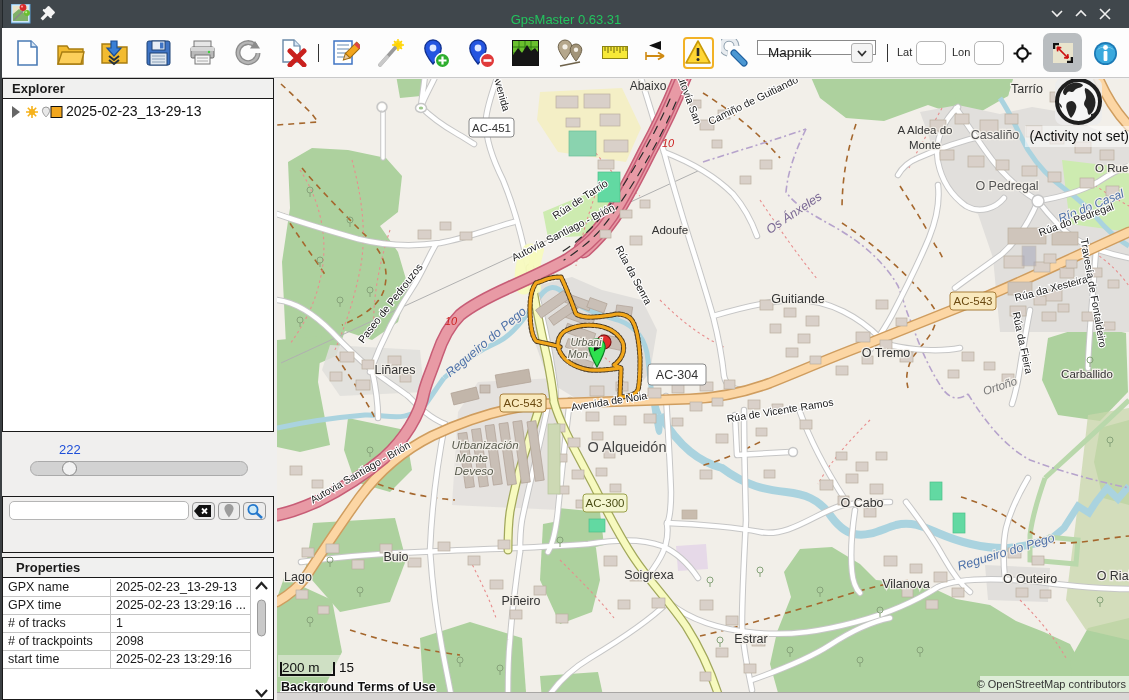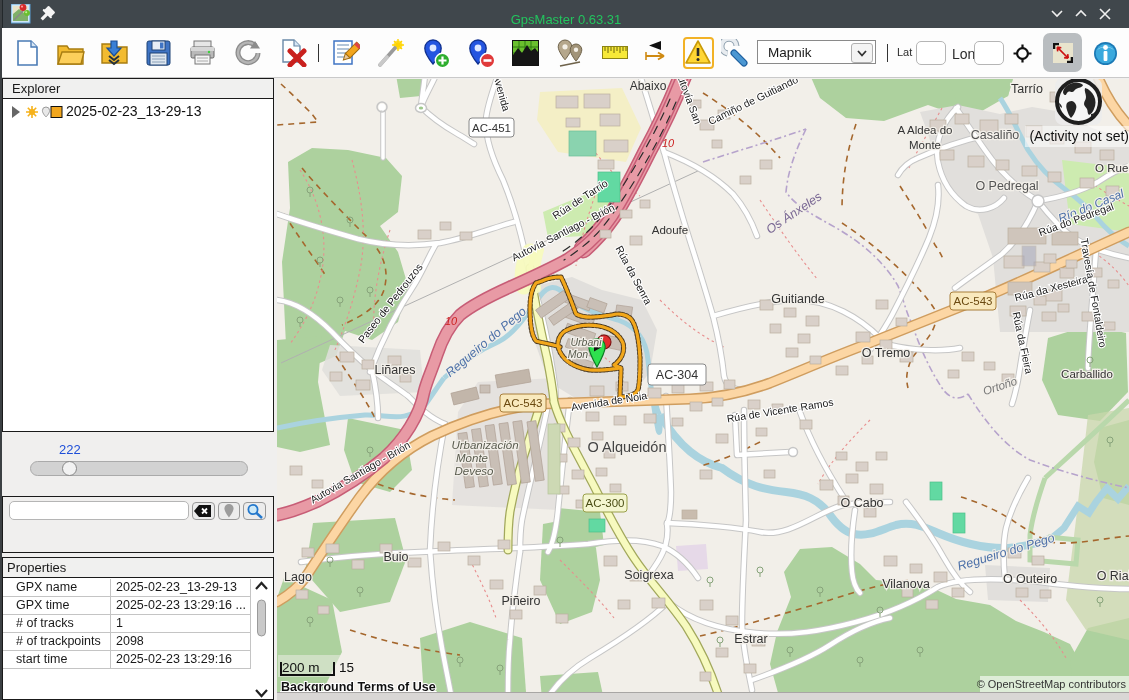--- a/index.html
+++ b/index.html
@@ -3,21 +3,21 @@
 <meta charset="utf-8">
 <style>
 *{margin:0;padding:0;box-sizing:border-box}
 html,body{width:1129px;height:700px;overflow:hidden;font-family:"Liberation Sans",sans-serif;background:#f0efee}
 #app{position:relative;width:1129px;height:700px}
 #titlebar{position:absolute;left:0;top:0;width:1129px;height:28px;background:#40474c;border-left:3px solid #23282b}
 #title{position:absolute;left:0;top:6px;width:100%;text-align:center;line-height:28px;color:#22c55e;font-size:13px}
 #toolbar{position:absolute;left:0;top:28px;width:1129px;height:50px;background:#fdfdfd;border-bottom:1px solid #c9c9c9}
 .ti{position:absolute;top:11px}
 .panel{position:absolute;background:#fff;border:1px solid #1a1a1a}
-.phead{background:#f0f0ef;border-bottom:1px solid #1a1a1a;font-weight:normal;font-size:13px;color:#1a1a1a;padding:2px 0 2px 9px}
+.phead{background:#f0f0ef;border-bottom:1px solid #1a1a1a;font-weight:bold;font-size:13px;color:#1a1a1a;padding:2px 0 2px 9px}
 #mapwrap{position:absolute;left:277px;top:79px;width:852px;height:613px;overflow:hidden}
 #hscroll{position:absolute;left:277px;top:692px;width:852px;height:8px;background:#d9d7d5;border-top:1px solid #a8a6a4}
 </style>
 </head>
 <body>
 <div id="app">
   <div style="position:absolute;left:0;top:0;width:2px;height:700px;background:#3c4043;z-index:50"></div>
   <div id="titlebar">
     <div id="title">GpsMaster 0.63.31</div>
     <svg style="position:absolute;left:8px;top:4px" width="20" height="20" viewBox="0 0 20 20">
@@ -140,32 +140,32 @@
         <path d="M13 9 L13 17" stroke="#2b2b2b" stroke-width="2.6"></path>
         <circle cx="13" cy="20.5" r="1.5" fill="#2b2b2b"></circle>
       </svg>
     </div>
     <svg class="ti" style="left:721px" width="28" height="28" viewBox="0 0 28 28">
       <path d="M13 14 L23 24" stroke="#1d5f9e" stroke-width="7" stroke-linecap="round"></path>
       <path d="M13 14 L23 24" stroke="#4b97d2" stroke-width="4.6" stroke-linecap="round"></path>
       <path d="M6.5 14.5 A 7.5 7.5 0 1 1 15.5 7" fill="none" stroke="#8fa0ae" stroke-width="6"></path>
       <path d="M6.5 14.5 A 7.5 7.5 0 1 1 15.5 7" fill="none" stroke="#e8ecf0" stroke-width="4"></path>
     </svg>
-    <div style="position:absolute;left:757px;top:12px;width:119px;height:24px;background:#fff;border:1px solid #8a8a8a;border-radius:0">
+    <div style="position:absolute;left:757px;top:12px;width:119px;height:15px;background:#fff;border:1px solid #8a8a8a;border-radius:0">
       <div style="position:absolute;left:10px;top:4px;font-size:13.5px;color:#1a1a1a">Mapnik</div>
       <div style="position:absolute;right:2px;top:2px;width:22px;height:20px;background:#f4f4f4;border:1px solid #b0b0b0;border-radius:3px">
         <svg width="20" height="18" viewBox="0 0 20 18">
             <path d="M6 7 L10 11.5 L14 7" fill="none" stroke="#333" stroke-width="1.8"></path>
           </svg>
       </div>
     </div>
     <div style="position:absolute;left:887px;top:16px;width:1px;height:18px;background:#333"></div>
     <div style="position:absolute;left:897px;top:18px;font-size:11px;color:#2b2b2b">Lat</div>
     <div style="position:absolute;left:916px;top:13px;width:30px;height:24px;background:#fff;border:1px solid #b5b5b5;border-radius:5px"></div>
-    <div style="position:absolute;left:952px;top:18px;font-size:14px;color:#2b2b2b">Lon</div>
+    <div style="position:absolute;left:952px;top:18px;font-size:11px;color:#2b2b2b">Lon</div>
     <div style="position:absolute;left:974px;top:13px;width:30px;height:24px;background:#fff;border:1px solid #b5b5b5;border-radius:5px"></div>
     <svg class="ti" style="left:1013px;top:16px" width="19" height="19" viewBox="0 0 19 19">
       <circle cx="9.5" cy="9.5" r="5.4" fill="none" stroke="#111" stroke-width="2.2"></circle>
       <path d="M9.5 0.5 V5 M9.5 14 V18.5 M0.5 9.5 H5 M14 9.5 H18.5" stroke="#111" stroke-width="2.2"></path>
     </svg>
     <div style="position:absolute;left:1043px;top:5px;width:39px;height:39px;background:#b9bdc0;border-radius:7px">
       <div style="position:absolute;left:10px;top:10px;width:20px;height:20px;background:#e9e4cd"></div>
       <svg style="position:absolute;left:10px;top:10px" width="20" height="20" viewBox="0 0 20 20">
         <path d="M1 6 V1 H6 M14 19 H19 V14" fill="none" stroke="#111" stroke-width="2.6"></path>
         <path d="M4 4 L16 16 M4 4 L8.5 4.6 M4 4 L4.6 8.5 M16 16 L11.5 15.4 M16 16 L15.4 11.5" stroke="#cc1111" stroke-width="1.8" fill="none" transform="translate(0.5 0.5) scale(0.92)"></path>
@@ -215,25 +215,25 @@
         </svg>
     </div>
     <div class="sbtn" style="position:absolute;left:240px;top:5px;width:23px;height:18px;background:#ececec;border:1px solid #999;border-radius:4px">
       <svg width="21" height="16" viewBox="0 0 21 16">
           <circle cx="9" cy="6.5" r="4.6" fill="#cde9f7" stroke="#2277cc" stroke-width="1.8"></circle>
           <path d="M12.5 10 L18 15" stroke="#2277cc" stroke-width="2.4"></path>
         </svg>
     </div>
   </div>
   <div id="props" class="panel" style="left:2px;top:557px;width:272px;height:143px">
-    <div class="phead" style="padding-left:4px">Properties</div>
+    <div class="phead" style="padding-left:13px">Properties</div>
     <style>
       #ptable{position:absolute;left:0;top:21px;width:248px;font-size:12.5px;color:#1a1a1a}
       .prow{display:flex;height:18px;line-height:17px;border-bottom:1px solid #c4c4c4}
-      .pk{width:108px;padding-left:13px;border-right:1px solid #c4c4c4;overflow:hidden;white-space:nowrap}
+      .pk{width:108px;padding-left:5px;border-right:1px solid #c4c4c4;overflow:hidden;white-space:nowrap}
       .pv{flex:1;padding-left:5px;border-right:1px solid #c4c4c4;overflow:hidden;white-space:nowrap}
     </style>
     <div id="ptable">
       <div class="prow">
           <div class="pk">GPX name</div>
           <div class="pv">2025-02-23_13-29-13</div>
         </div>
       <div class="prow">
           <div class="pk">GPX time</div>
           <div class="pv">2025-02-23 13:29:16 ...</div>

